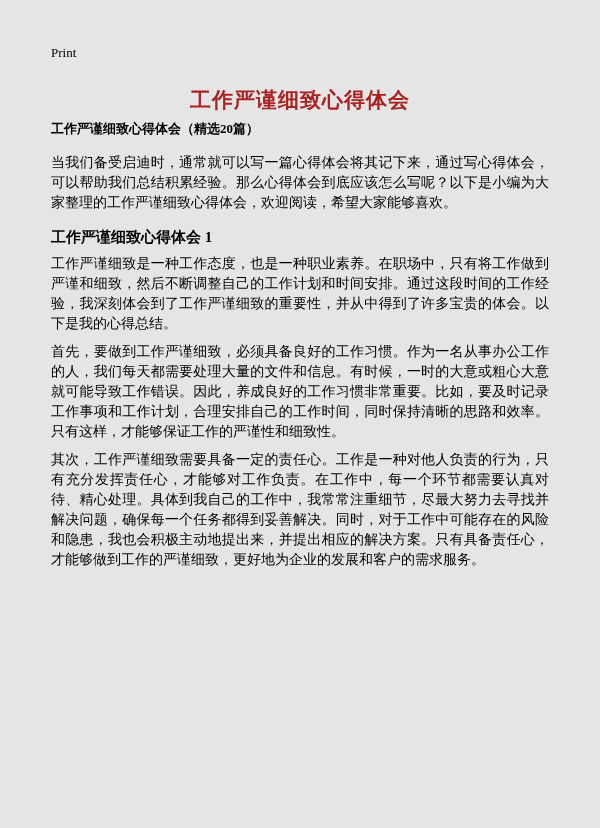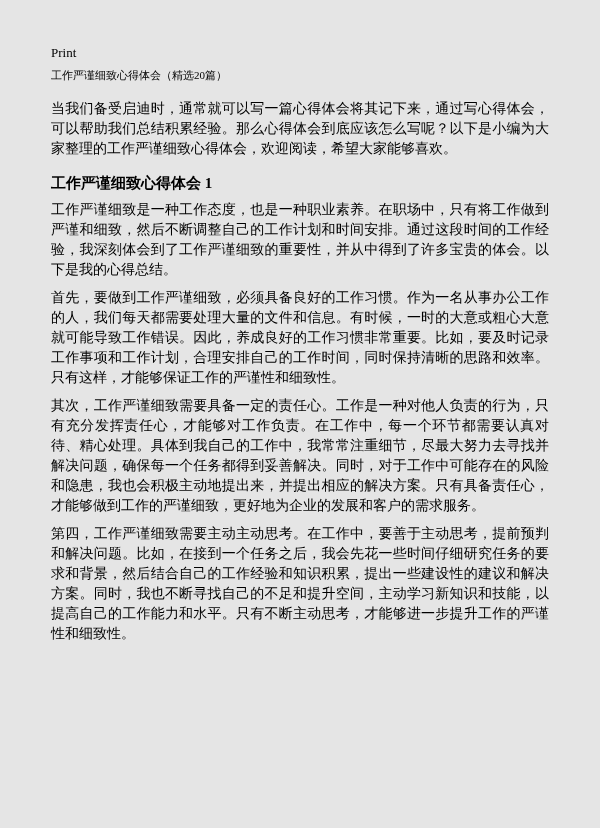--- a/index.html
+++ b/index.html
@@ -29,23 +29,23 @@
     margin-top: 24px;
     margin-bottom: 4px;
     text-align: center;
     font-size: 21px;
     line-height: 30px;
     font-weight: bold;
     letter-spacing: 1px;
   }
   .subtitle {
     margin-top: 4px;
-    font-size: 11px;
+    font-size: 13px;
     line-height: 20px;
-    font-weight: normal;
+    font-weight: bold;
   }
   .body-paragraph {
     margin-top: 14px;
     margin-bottom: 8px;
     font-size: 14px;
     line-height: 20px;
     text-align: justify;
     word-break: break-all;
   }
   .body-paragraph + .body-paragraph,
@@ -60,29 +60,29 @@
     font-weight: bold;
   }
 </style>
 </head>
 <body>
 
 <div class="page">
 
   <a class="print-link" href="#">Print</a>
 
+  <h1 class="doc-title" style="color: rgb(170, 34, 34);">工作严谨细致心得体会</h1>
 
   <div class="subtitle">工作严谨细致心得体会（精选20篇）</div>
 
   <p class="body-paragraph">当我们备受启迪时，通常就可以写一篇心得体会将其记下来，通过写心得体会，可以帮助我们总结积累经验。那么心得体会到底应该怎么写呢？以下是小编为大家整理的工作严谨细致心得体会，欢迎阅读，希望大家能够喜欢。</p>
 
   <h2 class="section-heading">工作严谨细致心得体会 1</h2>
 
   <p class="body-paragraph">工作严谨细致是一种工作态度，也是一种职业素养。在职场中，只有将工作做到严谨和细致，然后不断调整自己的工作计划和时间安排。通过这段时间的工作经验，我深刻体会到了工作严谨细致的重要性，并从中得到了许多宝贵的体会。以下是我的心得总结。</p>
 
   <p class="body-paragraph">首先，要做到工作严谨细致，必须具备良好的工作习惯。作为一名从事办公工作的人，我们每天都需要处理大量的文件和信息。有时候，一时的大意或粗心大意就可能导致工作错误。因此，养成良好的工作习惯非常重要。比如，要及时记录工作事项和工作计划，合理安排自己的工作时间，同时保持清晰的思路和效率。只有这样，才能够保证工作的严谨性和细致性。</p>
 
   <p class="body-paragraph">其次，工作严谨细致需要具备一定的责任心。工作是一种对他人负责的行为，只有充分发挥责任心，才能够对工作负责。在工作中，每一个环节都需要认真对待、精心处理。具体到我自己的工作中，我常常注重细节，尽最大努力去寻找并解决问题，确保每一个任务都得到妥善解决。同时，对于工作中可能存在的风险和隐患，我也会积极主动地提出来，并提出相应的解决方案。只有具备责任心，才能够做到工作的严谨细致，更好地为企业的发展和客户的需求服务。</p>
 
 
-  <p class="body-paragraph">第四，工作严谨细致需要主动主动思考。在工作中，要善于主动思考，提前预判和解决问题。比如，在接到一个任务之后，我会先花一些时间仔细研究任务的要求和背景，然后结合自己的工作经验和知识积累，提出一些建设性的建议和解决方案。同时，我也不断寻找自己的不足和提升空间，主动学习新知识和技能，以提高自己的工作能力和水平。只有不断主动思考，才能够进一步提升工作的严谨性和细致性。</p>
 
 </div>
 
 </body></html>

